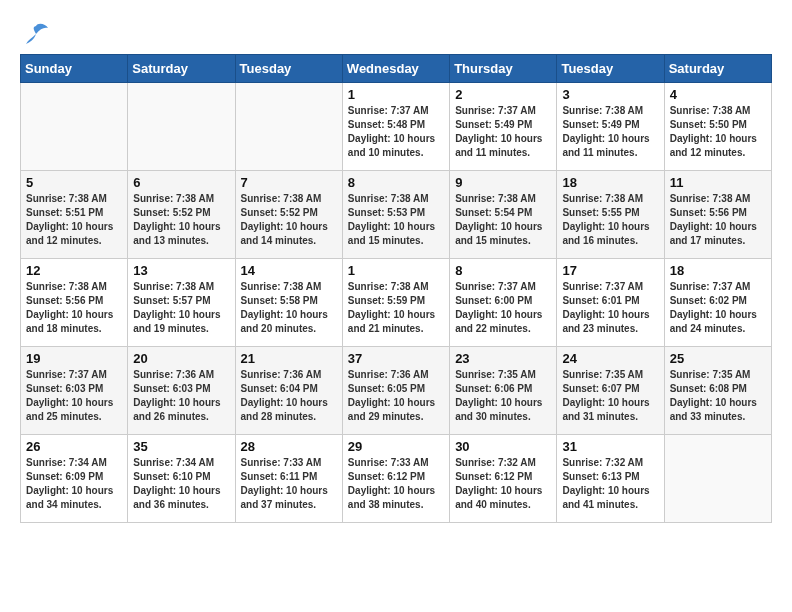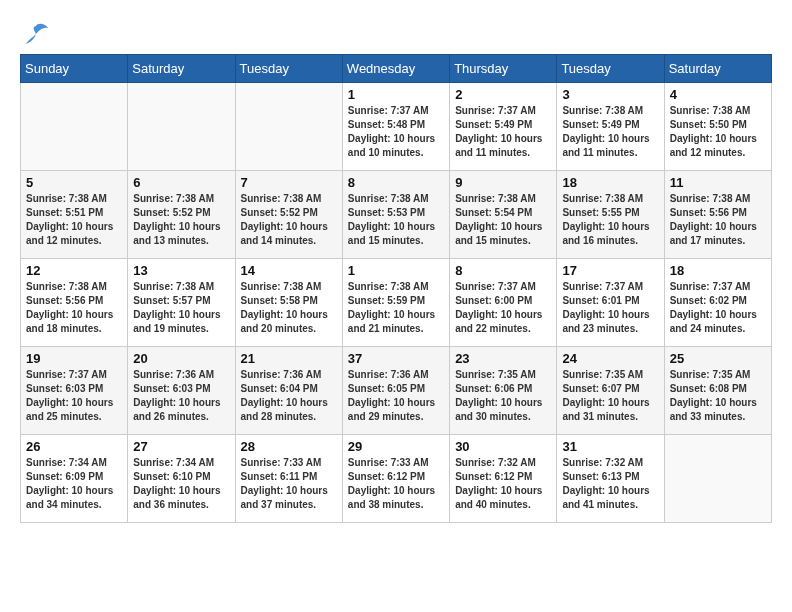--- a/index.html
+++ b/index.html
@@ -40,21 +40,21 @@
     }
     table {
       width: 100%;
       border-collapse: collapse;
       table-layout: fixed;
     }
     thead tr th {
       background: #2563a8;
       color: #fff;
       font-size: 13px;
-      font-weight: normal;
+      font-weight: bold;
       padding: 6px 4px;
       text-align: left;
       border: 1px solid #1a4f8a;
     }
     tbody tr td {
       vertical-align: top;
       border: 1px solid #ccc;
       padding: 4px 5px;
       height: 88px;
       font-size: 10.5px;
@@ -230,21 +230,21 @@
           <span class="day-num">25</span>
           <div class="day-info">Sunrise: 7:35 AM<br>Sunset: 6:08 PM<br>Daylight: 10 hours and 33 minutes.</div>
         </td>
       </tr>
       <tr>
         <td>
           <span class="day-num">26</span>
           <div class="day-info">Sunrise: 7:34 AM<br>Sunset: 6:09 PM<br>Daylight: 10 hours and 34 minutes.</div>
         </td>
         <td>
-          <span class="day-num">27</span>
+          <span class="day-num">35</span>
           <div class="day-info">Sunrise: 7:34 AM<br>Sunset: 6:10 PM<br>Daylight: 10 hours and 36 minutes.</div>
         </td>
         <td>
           <span class="day-num">28</span>
           <div class="day-info">Sunrise: 7:33 AM<br>Sunset: 6:11 PM<br>Daylight: 10 hours and 37 minutes.</div>
         </td>
         <td>
           <span class="day-num">29</span>
           <div class="day-info">Sunrise: 7:33 AM<br>Sunset: 6:12 PM<br>Daylight: 10 hours and 38 minutes.</div>
         </td>

